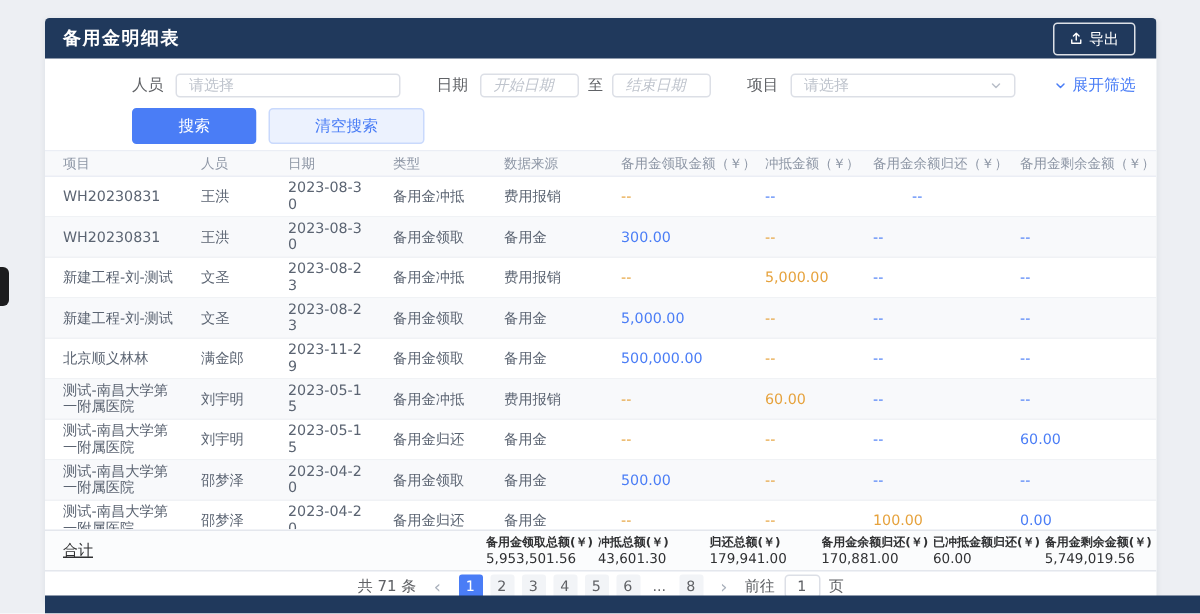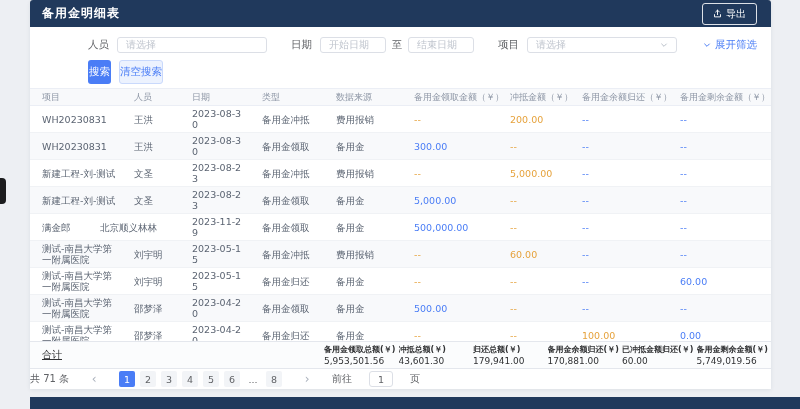--- a/index.html
+++ b/index.html
@@ -3,36 +3,36 @@
 <meta charset="utf-8">
 <style>
   * { box-sizing: border-box; margin: 0; padding: 0; }
   html,body { width:800px; height:409px; overflow:hidden; }
   body {
     background:#edeff3;
     font-family:"DejaVu Sans","Liberation Sans",sans-serif;
     position:relative;
   }
   .drawer-handle{position:absolute;left:0;top:178px;width:6px;height:26px;background:#1c1c1e;border-radius:0 4px 4px 0;}
-  .card{position:absolute;left:30px;top:0;width:741px;height:389px;background:#fff;border-radius:3px 3px 0 0;display:flex;flex-direction:column;overflow:hidden;box-shadow:0 1px 4px rgba(31,45,61,.08);}
+  .card{position:absolute;left:30px;top:12px;width:741px;height:389px;background:#fff;border-radius:3px 3px 0 0;display:flex;flex-direction:column;overflow:hidden;box-shadow:0 1px 4px rgba(31,45,61,.08);}
   .topbar{flex:0 0 27px;background:#20395c;display:flex;align-items:center;justify-content:space-between;padding:0 14px 0 12px;}
   .title{color:#fff;font-size:12px;font-weight:bold;letter-spacing:1px;}
   .export-btn{display:flex;align-items:center;gap:4px;background:transparent;border:1px solid rgba(255,255,255,.85);color:#fff;font-size:10px;padding:3px 10px;border-radius:3px;cursor:pointer;font-family:inherit;}
   .filters{flex:0 0 28px;display:flex;align-items:center;gap:24px;padding:8px 14px 0 58px;}
   .f-group{display:flex;align-items:center;}
   .f-label{font-size:10.5px;color:#606266;margin-right:8px;white-space:nowrap;}
   .f-input{height:16px;border:1px solid #dcdfe6;border-radius:3px;display:flex;align-items:center;padding:0 8px;background:#fff;cursor:text;}
   .f-input.wide{width:150px;}
-  .f-input.date{width:66px;}
+  .f-input.date{width:66px;font-style:italic;}
   .f-input.sel{width:150px;justify-content:space-between;cursor:pointer;}
   .ph{color:#bfc4cd;font-size:10px;white-space:nowrap;}
   .to{font-size:10px;color:#606266;margin:0 6px;}
   .expand{margin-left:auto;display:flex;align-items:center;gap:4px;color:#4a7df6;font-size:10.5px;cursor:pointer;white-space:nowrap;}
   .btn-row{flex:0 0 26px;display:flex;align-items:center;gap:8px;padding:5px 0 0 58px;}
-  .btn{font-size:10.5px;border-radius:3px;padding:4px 0;border:1px solid transparent;cursor:pointer;font-family:inherit;}
+  .btn{font-size:10.5px;border-radius:3px;padding:4px 30px;border:1px solid transparent;cursor:pointer;font-family:inherit;}
   .btn.primary{background:#4a7df6;color:#fff;}
   .btn.ghost{background:#ecf2fe;color:#4a7df6;border-color:#c9d9fc;}
   .table{flex:1;display:flex;flex-direction:column;overflow:hidden;margin-top:4px;border-top:1px solid #ebeef5;}
   .thead{flex:0 0 17px;display:flex;background:#f8f9fb;border-bottom:1px solid #ebeef5;}
   .th{font-size:9px;color:#8d96a5;display:flex;align-items:center;padding-left:12px;white-space:nowrap;overflow:visible;}
   .tbody{flex:1;overflow:hidden;}
   .tr{display:flex;border-bottom:1px solid #f0f2f5;background:#fff;}
   .tr.alt{background:#f8f9fb;}
   .td{font-size:9.5px;color:#5b6472;padding:2px 4px 2px 12px;line-height:11px;word-break:break-all;display:flex;flex-direction:column;justify-content:center;}
   .c0{width:92px;flex:0 0 92px;}
@@ -45,21 +45,21 @@
   .c7{width:98px;flex:0 0 98px;}
   .c8{width:102px;flex:0 0 102px;}
   .amt.o{color:#e6a23c;}
   .amt.b{color:#4a7df6;}
   .summary{flex:0 0 28px;display:flex;align-items:center;background:#fbfcfd;border-top:1px solid #e4e7ed;border-bottom:1px solid #e4e7ed;}
   .sum-label{width:294px;flex:0 0 294px;padding-left:12px;font-size:10px;color:#303133;text-decoration:underline;}
   .sum-items{flex:1;display:flex;align-items:center;}
   .sum-item{flex:1;display:flex;flex-direction:column;gap:1px;overflow:hidden;}
   .sum-item .lbl{font-size:8px;font-weight:bold;color:#303133;white-space:nowrap;}
   .sum-item .val{font-size:9px;color:#303133;white-space:nowrap;}
-  .pager{flex:0 0 20px;display:flex;align-items:center;gap:17px;font-size:10px;color:#606266;}
+  .pager{flex:0 0 20px;display:flex;align-items:center;justify-content:center;gap:6px;font-size:10px;color:#606266;}
   #pages{display:inline-flex;gap:5px;}
   .pg-btn{min-width:16px;height:16px;display:inline-flex;align-items:center;justify-content:center;border-radius:2px;background:#f2f4f7;color:#606266;font-size:9.5px;padding:0 3px;cursor:pointer;}
   .pg-btn.active{background:#4a7df6;color:#fff;}
   .pg-btn.ellipsis{background:transparent;}
   .pg-btn.nav{background:transparent;color:#aab1bc;font-size:12px;}
   .goto-txt{font-size:10px;color:#606266;}
   .goto-box{width:24px;height:16px;border:1px solid #dcdfe6;border-radius:3px;display:inline-flex;align-items:center;justify-content:center;font-size:9.5px;color:#606266;cursor:text;}
   .bottombar{position:absolute;left:30px;right:0;bottom:0;height:12px;background:#20395c;}
   .icon-svg{display:inline-flex;align-items:center;}
 </style>
@@ -138,21 +138,20 @@
         <div class="th c8">备用金剩余金额（￥）</div>
       </div>
     <div class="tbody" id="tbody">
         <div class="tr">
           <div class="td c0">WH20230831</div>
           <div class="td c1">王洪</div>
           <div class="td c2">2023-08-30</div>
           <div class="td c3">备用金冲抵</div>
           <div class="td c4">费用报销</div>
           <div class="td amt c5 o">--</div>
-          <div class="td amt c6 o">200.00</div>
           <div class="td amt c7 b">--</div>
           <div class="td amt c8 b">--</div>
         </div>
         <div class="tr alt">
           <div class="td c0">WH20230831</div>
           <div class="td c1">王洪</div>
           <div class="td c2">2023-08-30</div>
           <div class="td c3">备用金领取</div>
           <div class="td c4">备用金</div>
           <div class="td amt c5 b">300.00</div>
@@ -176,22 +175,22 @@
           <div class="td c1">文圣</div>
           <div class="td c2">2023-08-23</div>
           <div class="td c3">备用金领取</div>
           <div class="td c4">备用金</div>
           <div class="td amt c5 b">5,000.00</div>
           <div class="td amt c6 o">--</div>
           <div class="td amt c7 b">--</div>
           <div class="td amt c8 b">--</div>
         </div>
         <div class="tr">
+          <div class="td c0">北京顺义林林</div>
           <div class="td c1">满金郎</div>
-          <div class="td c0">北京顺义林林</div>
           <div class="td c2">2023-11-29</div>
           <div class="td c3">备用金领取</div>
           <div class="td c4">备用金</div>
           <div class="td amt c5 b">500,000.00</div>
           <div class="td amt c6 o">--</div>
           <div class="td amt c7 b">--</div>
           <div class="td amt c8 b">--</div>
         </div>
         <div class="tr alt">
           <div class="td c0">测试-南昌大学第一附属医院</div>

